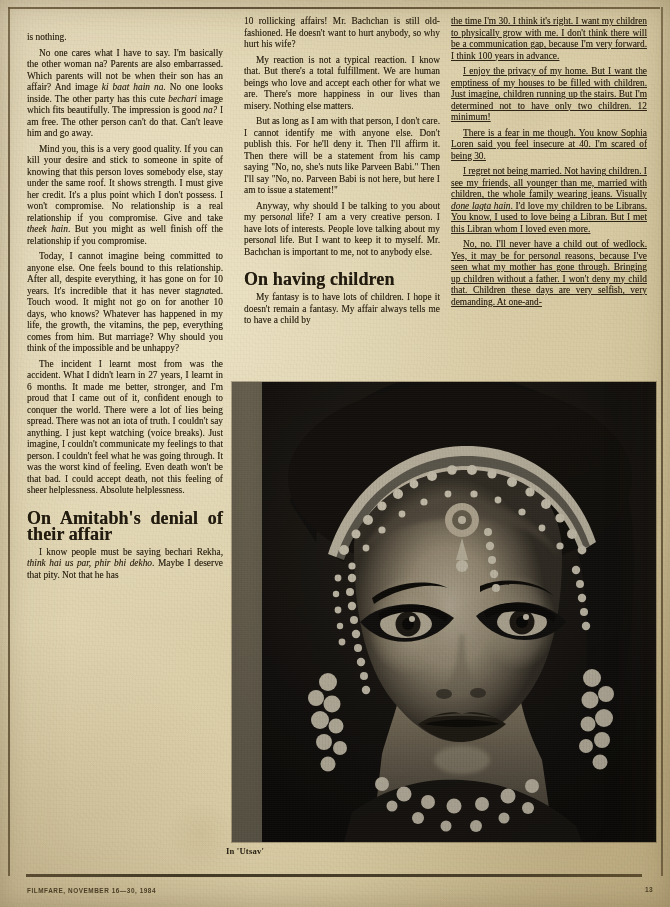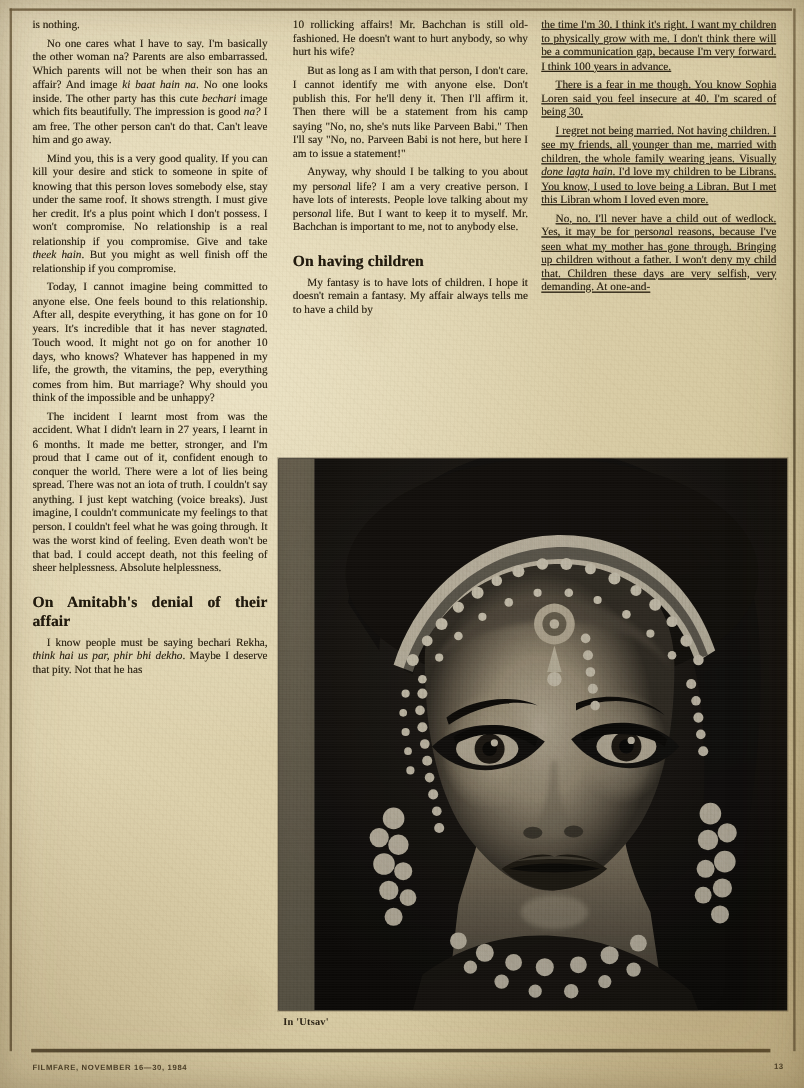--- a/index.html
+++ b/index.html
@@ -87,36 +87,36 @@
     top: 16px;
     width: 196px;
     font-size: 9.4px;
     line-height: 11.5px;
     color: #2e2617;
     text-align: justify;
     text-justify: inter-word;
     -webkit-hyphens: none;
     hyphens: none;
   }
-  .col-1 { left: 27px; }
+  .col-1 { left: 27px; margin-top: 16px; }
   .col-2 { left: 244px; }
   .col-3 { left: 451px; }
 
   .col p {
     margin: 0 0 0 0;
     text-indent: 12px;
     text-shadow: 0 0 .4px rgba(60,48,28,.55);
   }
   .col p.noindent { text-indent: 0; }
   .col p + p { margin-top: 4px; }
 
   em { font-style: italic; }
 
   h2.section-head {
-    font-size: 13px;
+    font-size: 18px;
     line-height: 16px;
     font-weight: bold;
     margin: 13px 0 5px 0;
     color: #221b0f;
     letter-spacing: .1px;
     text-shadow: 0 0 .5px rgba(40,32,18,.7);
   }
 
   
   .photo-wrap {
@@ -144,21 +144,21 @@
     inset: 0;
     pointer-events: none;
     opacity: .35;
     background-image:
       repeating-linear-gradient(0deg, rgba(255,255,255,.06) 0 1px, rgba(0,0,0,0) 1px 2px),
       repeating-linear-gradient(90deg, rgba(0,0,0,.07) 0 1px, rgba(0,0,0,0) 1px 3px);
   }
 
   .caption {
     position: absolute;
-    left: 236px;
+    left: 226px;
     top: 846px;
     font-size: 8.6px;
     font-weight: bold;
     color: #2b2315;
     letter-spacing: .2px;
   }
 
   .footer {
     position: absolute;
     left: 27px;
@@ -203,27 +203,29 @@
       <p class="noindent">is nothing.</p>
       <p>No one cares what I have to say. I'm basically the other woman na? Parents are also embarrassed. Which parents will not be when their son has an affair? And image <em>ki baat hain na</em>. No one looks inside. The other party has this cute <em>bechari</em> image which fits beautifully. The impression is good <em>na?</em> I am free. The other person can't do that. Can't leave him and go away.</p>
       <p>Mind you, this is a very good quality. If you can kill your desire and stick to someone in spite of knowing that this person loves somebody else, stay under the same roof. It shows strength. I must give her credit. It's a plus point which I don't possess. I won't compromise. No relationship is a real relationship if you compromise. Give and take <em>theek hain</em>. But you might as well finish off the relationship if you compromise.</p>
       <p>Today, I cannot imagine being committed to anyone else. One feels bound to this relationship. After all, despite everything, it has gone on for 10 years. It's incredible that it has never stag<em>na</em>ted. Touch wood. It might not go on for another 10 days, who knows? Whatever has happened in my life, the growth, the vitamins, the pep, everything comes from him. But marriage? Why should you think of the impossible and be unhappy?</p>
       <p>The incident I learnt most from was the accident. What I didn't learn in 27 years, I learnt in 6 months. It made me better, stronger, and I'm proud that I came out of it, confident enough to conquer the world. There were a lot of lies being spread. There was not an iota of truth. I couldn't say anything. I just kept watching (voice breaks). Just imagine, I couldn't communicate my feelings to that person. I couldn't feel what he was going through. It was the worst kind of feeling. Even death won't be that bad. I could accept death, not this feeling of sheer helplessness. Absolute helplessness.</p>
       <h2 class="section-head">On Amitabh's denial of their affair</h2>
       <p>I know people must be saying bechari Rekha, <em>think hai us par, phir bhi dekho</em>. Maybe I deserve that pity. Not that he has</p>
     </div>
   <div class="col col-2" style="height: 360px; overflow: hidden;">
       <p class="noindent">10 rollicking affairs! Mr. Bachchan is still old-fashioned. He doesn't want to hurt anybody, so why hurt his wife?</p>
+      <p>My reaction is not a typical reaction. I know that. But there's a total fulfillment. We are human beings who love and accept each other for what we are. There's more happiness in our lives than misery. Nothing else matters.</p>
       <p>But as long as I am with that person, I don't care. I cannot identify me with anyone else. Don't publish this. For he'll deny it. Then I'll affirm it. Then there will be a statement from his camp saying "No, no, she's nuts like Parveen Babi." Then I'll say "No, no. Parveen Babi is not here, but here I am to issue a statement!"</p>
       <p>Anyway, why should I be talking to you about my perso<em>na</em>l life? I am a very creative person. I have lots of interests. People love talking about my perso<em>na</em>l life. But I want to keep it to myself. Mr. Bachchan is important to me, not to anybody else.</p>
       <h2 class="section-head">On having children</h2>
       <p>My fantasy is to have lots of children. I hope it doesn't remain a fantasy. My affair always tells me to have a child by</p>
     </div>
   <div class="col col-3" style="height: 360px; overflow: hidden; text-decoration: underline;">
       <p class="noindent">the time I'm 30. I think it's right. I want my children to physically grow with me. I don't think there will be a communication gap, because I'm very forward. I think 100 years in advance.</p>
+      <p>I enjoy the privacy of my home. But I want the emptiness of my houses to be filled with children. Just imagine, children running up the stairs. But I'm determined not to have only two children. 12 minimum!</p>
       <p>There is a fear in me though. You know Sophia Loren said you feel insecure at 40. I'm scared of being 30.</p>
       <p>I regret not being married. Not having children. I see my friends, all younger than me, married with children, the whole family wearing jeans. Visually <em>done lagta hain</em>. I'd love my children to be Librans. You know, I used to love being a Libran. But I met this Libran whom I loved even more.</p>
       <p>No, no. I'll never have a child out of wedlock. Yes, it may be for perso<em>na</em>l reasons, because I've seen what my mother has gone through. Bringing up children without a father. I won't deny my child that. Children these days are very selfish, very demanding. At one-and-</p>
     </div>
 
   <div class="photo-wrap">
     <svg viewBox="0 0 424 460" preserveAspectRatio="xMidYMid slice" aria-hidden="true">
       <defs>
         <radialGradient id="faceLight" cx="46%" cy="52%" r="46%">
           <stop offset="0%" stop-color="#dcd2bd"></stop>

